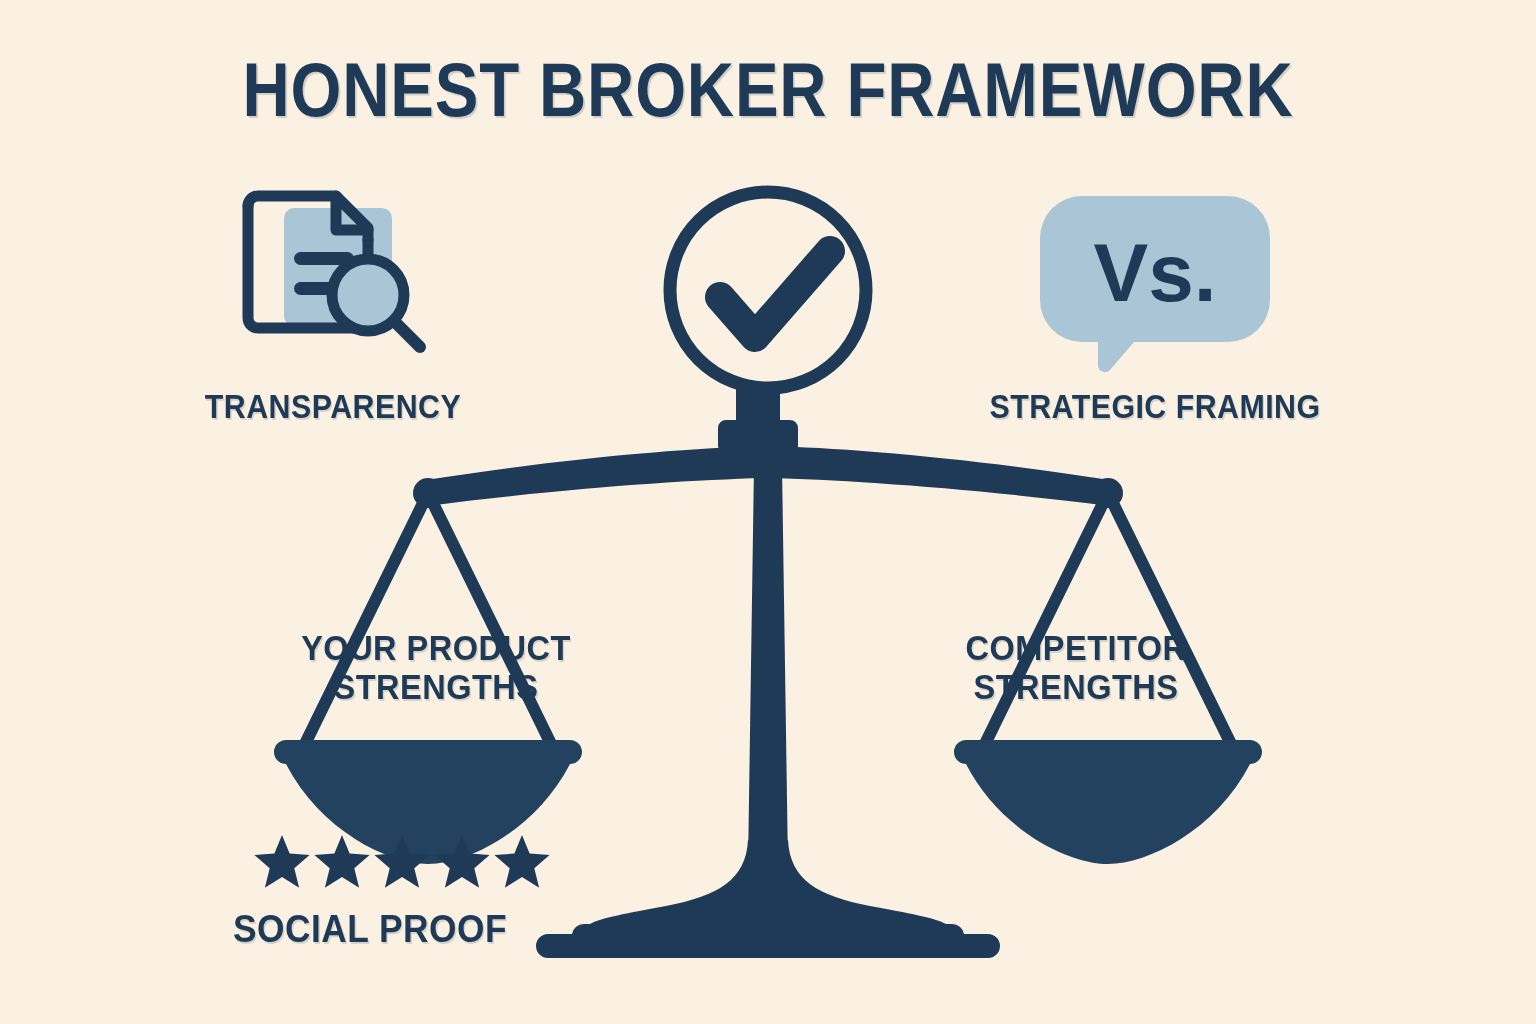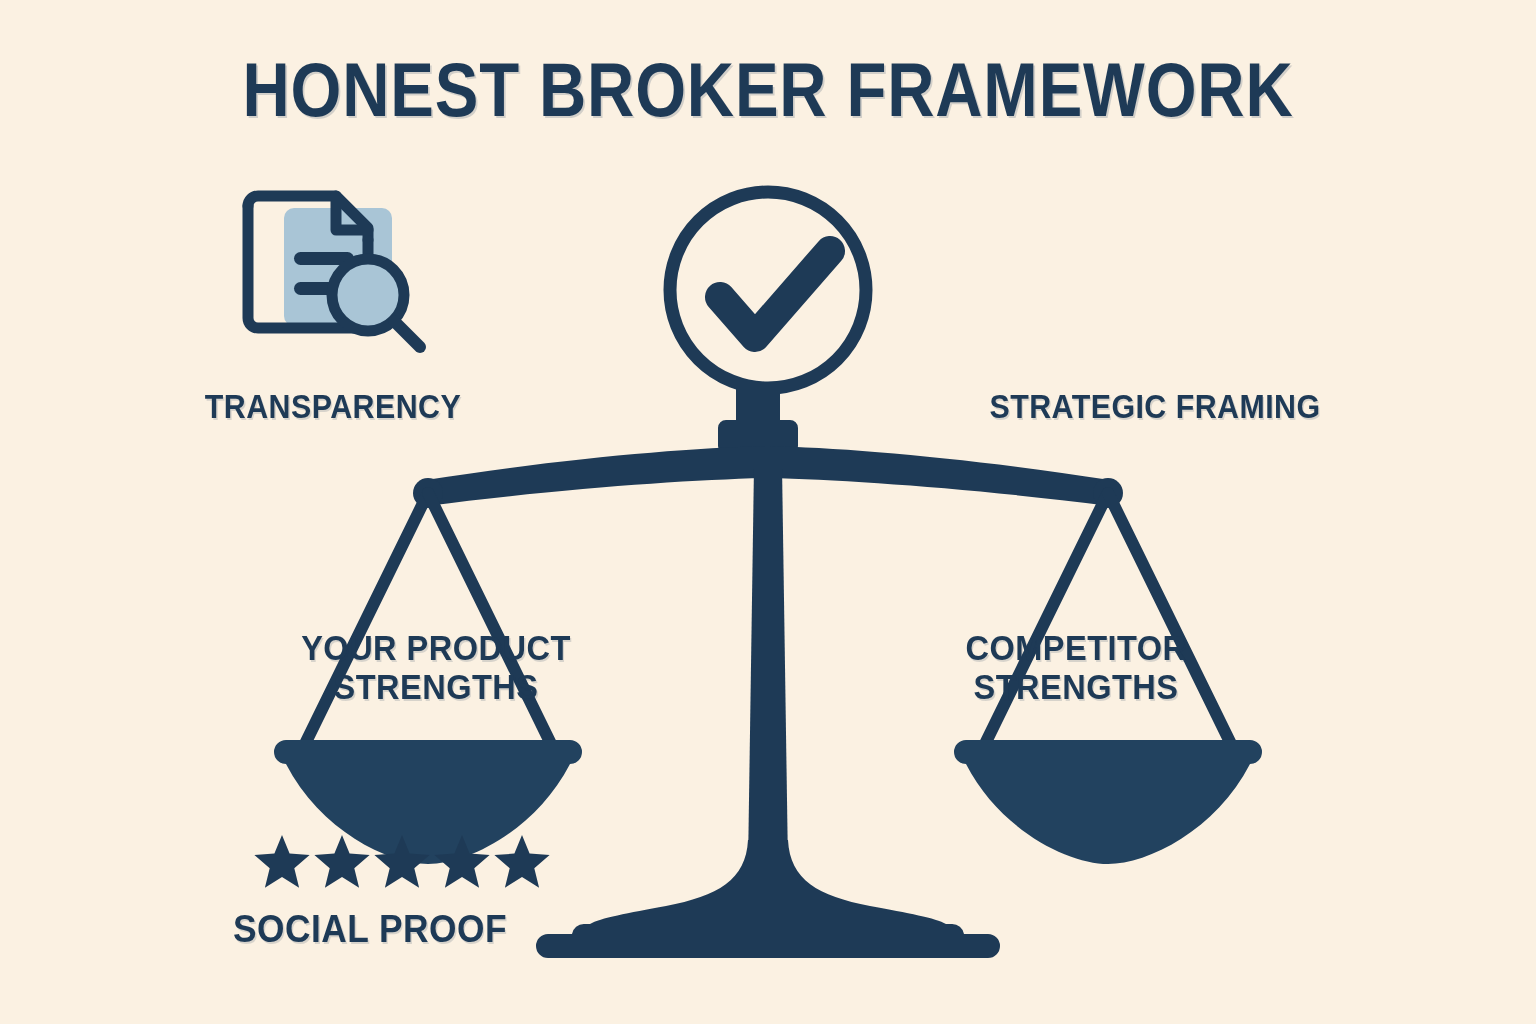--- a/index.html
+++ b/index.html
@@ -94,20 +94,28 @@
       <rect x="62" y="92" width="78" height="13" rx="6.5" fill="#1e3a56"></rect>
 
       <circle cx="136" cy="105" r="36" fill="#a9c5d6"></circle>
       <circle cx="136" cy="105" r="36" fill="none" stroke="#1e3a56" stroke-width="11"></circle>
       <path d="M162 131 l26 26" stroke="#1e3a56" stroke-width="12" stroke-linecap="round"></path>
     </svg>
   </div>
 
   <div class="abs caption cap-top" id="transparency-label">TRANSPARENCY</div>
 
+  <div class="abs" id="vs-icon">
+    <svg width="230" height="175" viewBox="0 0 230 175">
+      <path d="M42 0 h146 a42 42 0 0 1 42 42 v62 a42 42 0 0 1 -42 42 h-94
+               l-24 28 a7 7 0 0 1 -12 -5 l0 -23 h-16 a42 42 0 0 1 -42 -42
+               v-62 a42 42 0 0 1 42 -42 z" fill="#a9c5d6"></path>
+      <text x="115" y="105" font-family="'Liberation Sans', sans-serif" font-size="82" font-weight="700" fill="#1e3a56" text-anchor="middle">Vs.</text>
+    </svg>
+  </div>
 
   <div class="abs caption cap-top" id="framing-label">STRATEGIC FRAMING</div>
 
   <div class="abs" id="scale">
     <svg width="1000" height="760" viewBox="0 0 1000 760">
 
       <g>
         <circle cx="500" cy="110" r="98" fill="none" stroke="#1e3a56" stroke-width="13"></circle>
         <path d="M452 117 l35 40 l75 -86" fill="none" stroke="#1e3a56" stroke-width="30" stroke-linecap="round" stroke-linejoin="round"></path>
       </g>

